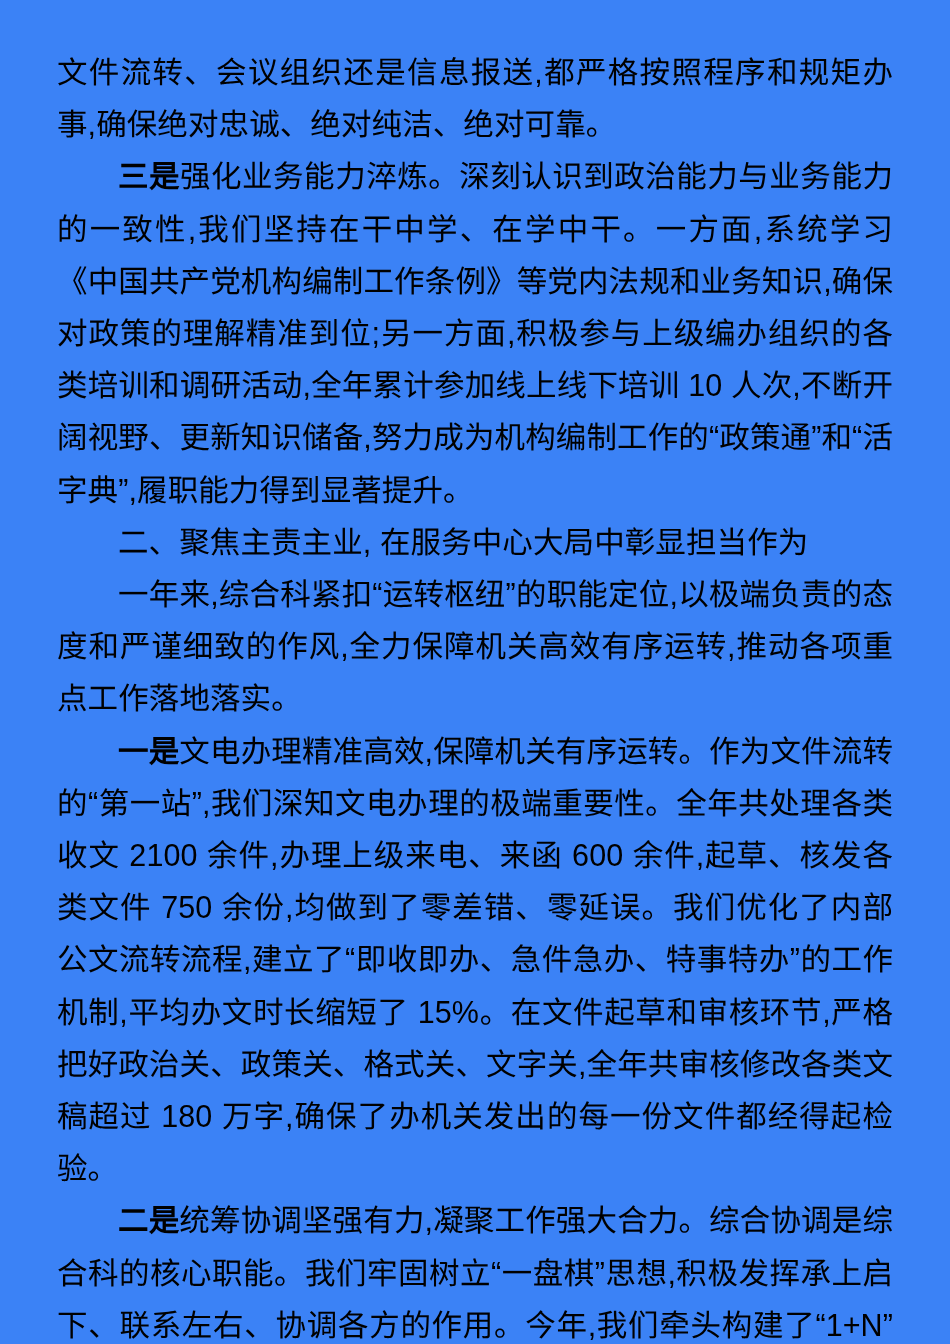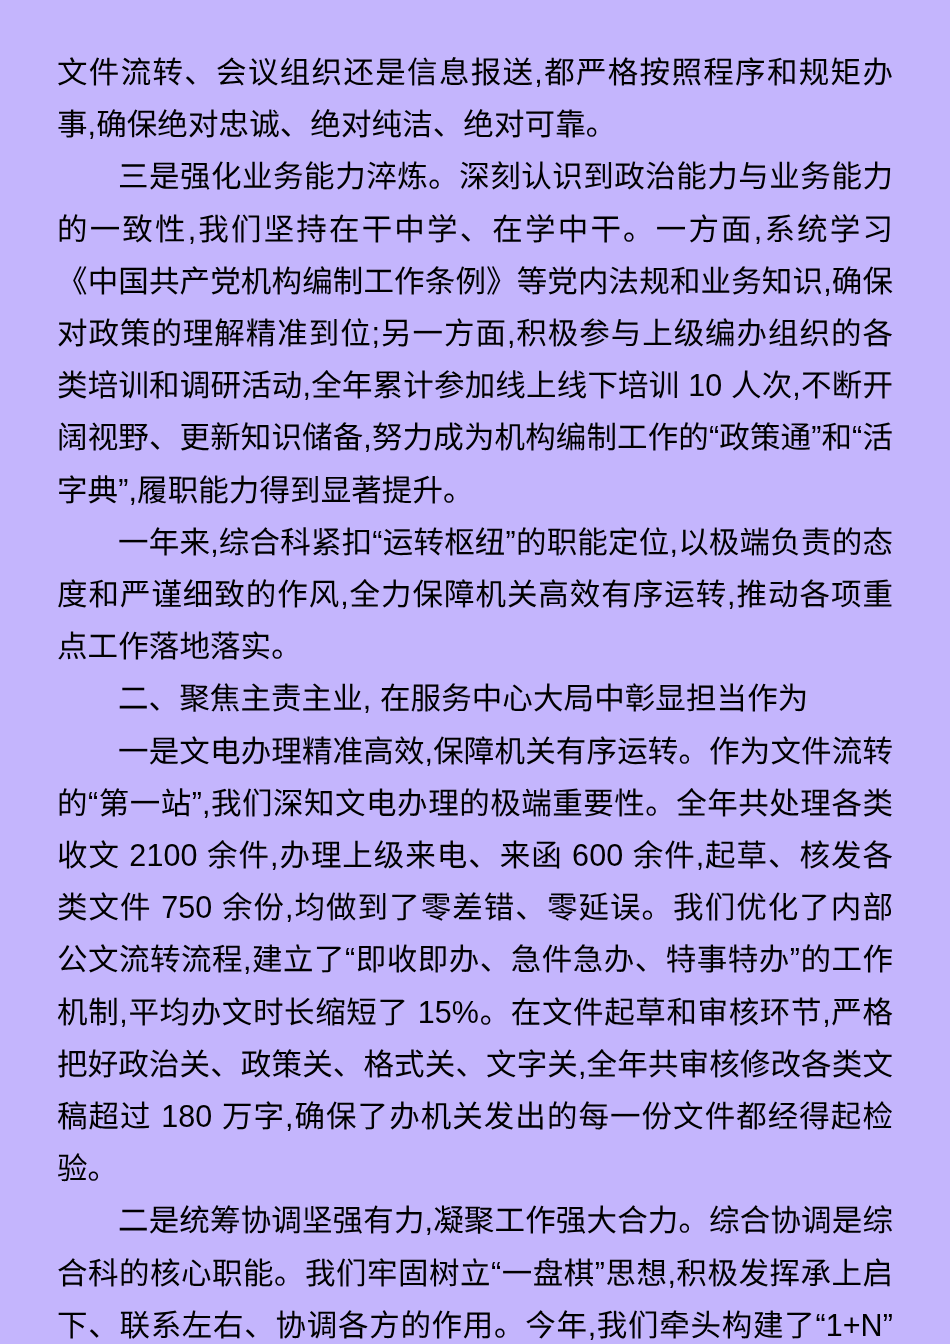--- a/index.html
+++ b/index.html
@@ -8,21 +8,21 @@
     padding: 0;
     background: #ffffff;
   }
   body {
     font-family: "Liberation Sans", "DejaVu Sans", sans-serif;
   }
   .page {
     position: relative;
     width: 950px;
     height: 1344px;
-    background: #c4b5fd;
+    background: #3b82f6;
     box-sizing: border-box;
     overflow: hidden;
   }
   .text-column {
     position: absolute;
     left: 57px;
     top: 46px;
     width: 836px;
   }
   p.para {
@@ -39,35 +39,35 @@
     word-break: break-all;
     -webkit-font-smoothing: antialiased;
   }
   p.para.indent {
     text-indent: 61px;
   }
   p.para.cont {
     text-indent: 0;
   }
   .lead {
-    font-weight: 400;
+    font-weight: 700;
   }
 </style>
 </head>
 <body>
 
 <div class="page">
   <div class="text-column">
 
     <p class="para cont">文件流转、会议组织还是信息报送,都严格按照程序和规矩办事,确保绝对忠诚、绝对纯洁、绝对可靠。</p>
 
     <p class="para indent"><span class="lead">三是</span><span>强化业务能力淬炼。深刻认识到政治能力与业务能力的一致性,我们坚持在干中学、在学中干。一方面,系统学习《中国共产党机构编制工作条例》等党内法规和业务知识,确保对政策的理解精准到位;另一方面,积极参与上级编办组织的各类培训和调研活动,全年累计参加线上线下培训 10 人次,不断开阔视野、更新知识储备,努力成为机构编制工作的“政策通”和“活字典”,履职能力得到显著提升。</span></p>
 
+    <p class="para indent">二、聚焦主责主业, 在服务中心大局中彰显担当作为</p>
+
     <p class="para indent">一年来,综合科紧扣“运转枢纽”的职能定位,以极端负责的态度和严谨细致的作风,全力保障机关高效有序运转,推动各项重点工作落地落实。</p>
-
-    <p class="para indent">二、聚焦主责主业, 在服务中心大局中彰显担当作为</p>
 
     <p class="para indent"><span class="lead">一是</span><span>文电办理精准高效,保障机关有序运转。作为文件流转的“第一站”,我们深知文电办理的极端重要性。全年共处理各类收文 2100 余件,办理上级来电、来函 600 余件,起草、核发各类文件 750 余份,均做到了零差错、零延误。我们优化了内部公文流转流程,建立了“即收即办、急件急办、特事特办”的工作机制,平均办文时长缩短了 15%。在文件起草和审核环节,严格把好政治关、政策关、格式关、文字关,全年共审核修改各类文稿超过 180 万字,确保了办机关发出的每一份文件都经得起检验。</span></p>
 
     <p class="para indent"><span class="lead">二是</span><span>统筹协调坚强有力,凝聚工作强大合力。综合协调是综合科的核心职能。我们牢固树立“一盘棋”思想,积极发挥承上启下、联系左右、协调各方的作用。今年,我们牵头构建了“1+N”大协调工作机制,即围绕一项中心任务,建立一个工作专班,联动 N 个相关部门,实现信息互通、资源共享、力量整合。在推进 XX 领域事业单位重塑性改革工作中,我们主动担当,牵头组织协调会商 25 次,涉及市级职能部门 18 个,通过建立周报告、月调度制度,成功解决</span></p>
 
   </div>
 </div>
 
 </body></html>

